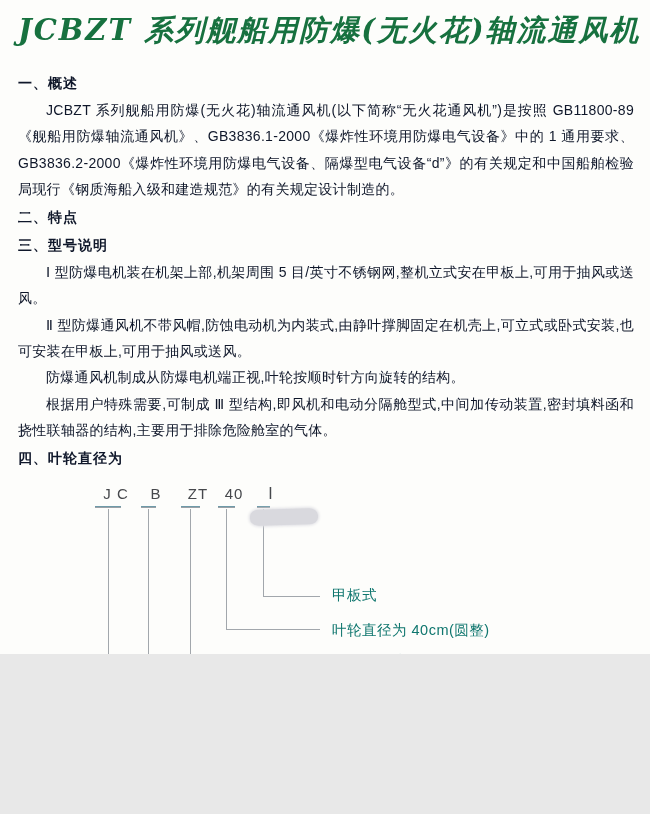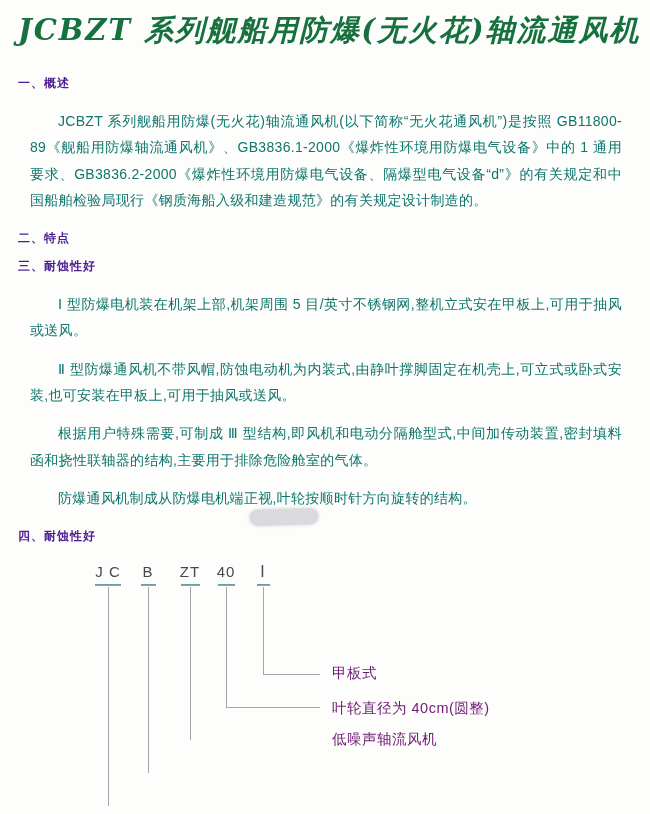--- a/index.html
+++ b/index.html
@@ -1,72 +1,72 @@
 <!DOCTYPE html>
 <html><head>
 <meta charset="utf-8">
 <style>
   html,body{margin:0;padding:0;}
   body{background:#e8e8e8;}
   .page{
     position:relative;
-    width:650px;height:814px;
+    width:650px;height:654px;
     margin:0 auto;
     background:#fdfdfb;
     overflow:hidden;
     font-family:"Liberation Sans","DejaVu Sans",sans-serif;
     color:#2e2e32;
   }
   .content{padding:6px 16px 0 18px;}
   .doc-title{
     text-align:center;
     font-family:"DejaVu Serif","Liberation Serif",serif;
     font-style:italic;
     font-weight:bold;
     font-size:29px;
     letter-spacing:2px;
     color:#17713f;
     margin:4px 0 20px 0;
     line-height:40px;
     white-space:nowrap;
   }
   .sec-heading{
-    font-size:12px;
+    font-size:14px;
     font-weight:bold;
-    color:#4c1d95;
+    color:#0f172a;
     line-height:26px;
     margin:2px 0 1px 0;
     letter-spacing:1px;
   }
   .para{
-    margin:12px;
+    margin:0;
     font-size:14px;
     line-height:26.3px;
     text-indent:2em;
     text-align:justify;
     letter-spacing:0.3px;
-    color:#0f766e;
+    color:#0f172a;
   }
   
   .diagram{position:relative;height:262px;margin-top:14px;}
   .code-label{
     position:absolute;top:0;
     transform:translateX(-50%);
     font-size:15px;color:#46484c;
-    letter-spacing:1px;white-space:nowrap;
+    letter-spacing:1px;white-space:nowrap;margin-left:8px;
   }
   .code-underline{
     position:absolute;top:21px;height:2px;
     background:linear-gradient(to bottom,#6e9aa8 50%,#9aa0a6 50%);
   }
   .stem{position:absolute;width:1px;background:#a2a7ac;}
   .hline{position:absolute;height:1px;background:#a2a7ac;}
   .leader-label{
     position:absolute;
-    font-size:14.5px;color:#701a75;
+    font-size:14.5px;color:#0f766e;
     letter-spacing:0.5px;white-space:nowrap;
   }
   .smudge{
     position:absolute;
     left:250px;top:509px;width:68px;height:16px;
     background:#d9d9de;
     border-radius:9px/7px;
     transform:rotate(-1.5deg);
     box-shadow:0 0 3px 1px #dfdfe4;
   }
@@ -80,28 +80,28 @@
 
     <div id="sections">
         <section>
           <h2 class="sec-heading">一、概述</h2>
           <p class="para">JCBZT 系列舰船用防爆(无火花)轴流通风机(以下简称“无火花通风机”)是按照 GB11800-89《舰船用防爆轴流通风机》、GB3836.1-2000《爆炸性环境用防爆电气设备》中的 1 通用要求、GB3836.2-2000《爆炸性环境用防爆电气设备、隔爆型电气设备“d”》的有关规定和中国船舶检验局现行《钢质海船入级和建造规范》的有关规定设计制造的。</p>
         </section>
         <section>
           <h2 class="sec-heading">二、特点</h2>
         </section>
         <section>
-          <h2 class="sec-heading">三、耐蚀性好</h2>
+          <h2 class="sec-heading">三、型号说明</h2>
           <p class="para">Ⅰ 型防爆电机装在机架上部,机架周围 5 目/英寸不锈钢网,整机立式安在甲板上,可用于抽风或送风。</p>
           <p class="para">Ⅱ 型防爆通风机不带风帽,防蚀电动机为内装式,由静叶撑脚固定在机壳上,可立式或卧式安装,也可安装在甲板上,可用于抽风或送风。</p>
+          <p class="para">防爆通风机制成从防爆电机端正视,叶轮按顺时针方向旋转的结构。</p>
           <p class="para">根据用户特殊需要,可制成 Ⅲ 型结构,即风机和电动分隔舱型式,中间加传动装置,密封填料函和挠性联轴器的结构,主要用于排除危险舱室的气体。</p>
-          <p class="para">防爆通风机制成从防爆电机端正视,叶轮按顺时针方向旋转的结构。</p>
         </section>
         <section>
-          <h2 class="sec-heading">四、耐蚀性好</h2>
+          <h2 class="sec-heading">四、叶轮直径为</h2>
         </section>
       </div>
 
     <div class="diagram" id="diagram">
         <div class="code-label" style="left: 90px;">J C</div>
         <div class="code-underline" style="left: 77px; width: 26px;"></div>
         <div class="stem" style="left: 90px; top: 24px; height: 219px;"></div>
         <div class="code-label" style="left: 130px;">B</div>
         <div class="code-underline" style="left: 122.5px; width: 15px;"></div>
         <div class="stem" style="left: 130px; top: 24px; height: 186px;"></div>

